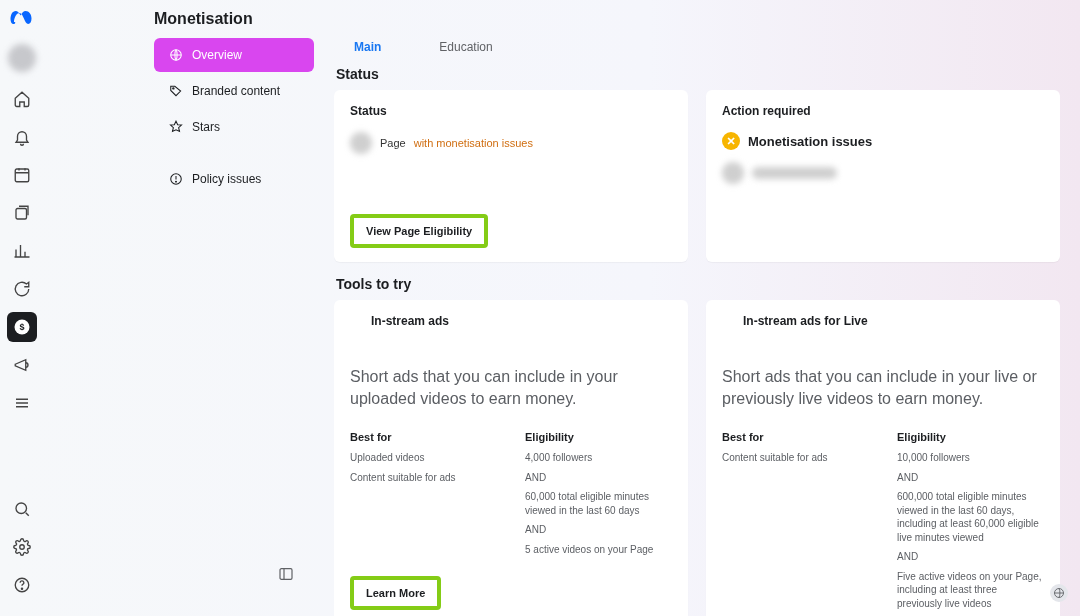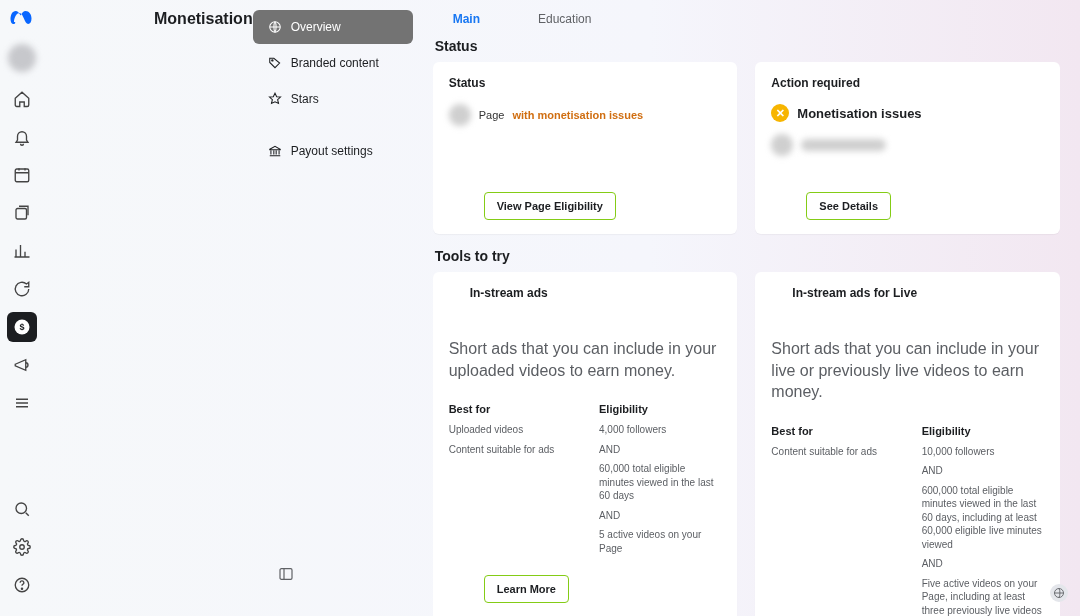--- a/index.html
+++ b/index.html
@@ -15,65 +15,65 @@
       padding-top:6px;
     }
     .iconrail .logo { color:#0866ff; margin-bottom:10px; }
     .iconrail .avatar { width:28px; height:28px; border-radius:50%; background:#c7c8cc; filter:blur(3px); margin-bottom:12px; }
     .iconrail .railbtn {
       width:30px; height:30px; display:flex; align-items:center; justify-content:center;
       margin-bottom:8px; color:#444; border-radius:6px; cursor:pointer;
     }
     .iconrail .railbtn.active { background:#1c1e21; color:#fff; }
     .iconrail .spacer { flex:1; }
-    .main { flex:1; display:flex; flex-direction:row; padding:10px 20px 0 110px; min-width:0; }
+    .main { flex:1; display:flex; flex-direction:column; padding:10px 20px 0 110px; min-width:0; }
     .page-head { margin-bottom:10px; }
     .page-head h1 { font-size:16px; font-weight:700; color:#1c1e21; }
     .page-head p { font-size:11px; color:#5b5e63; margin-top:2px; }
     .layout { display:flex; gap:20px; min-height:0; }
     .sidepanel { width:160px; flex-shrink:0; }
     .sidepanel .nav {
       background:transparent; border-radius:8px;
     }
     .sp-item {
       display:flex; align-items:center; gap:8px;
       padding:9px 14px; font-size:12px; color:#1c1e21; cursor:pointer;
       border-radius:6px; margin-bottom:2px;
     }
-    .sp-item.active { background:#737373; color:#fff; }
+    .sp-item.active { background:#d946ef; color:#fff; }
     .sp-item .sp-icon { width:16px; height:16px; display:flex; align-items:center; justify-content:center; }
     .sp-sep { height:16px; }
     .content { flex:1; min-width:0; overflow:hidden; }
     .tabs { display:flex; gap:26px; padding:0 4px 8px 4px; }
     .tab { font-size:12px; color:#606266; cursor:pointer; padding:2px 16px; }
     .tab.active { color:#1877f2; font-weight:600; }
     .section-title { font-size:14px; font-weight:700; color:#1c1e21; margin:2px 0 8px 2px; }
     .cards-row { display:flex; gap:18px; margin-bottom:14px; }
     .card {
       background:#fff; border-radius:6px; flex:1;
       box-shadow:0 1px 1px rgba(0,0,0,0.04);
       padding:14px 16px; display:flex; flex-direction:column; min-height:172px;
       position:relative;
     }
     .card-heading { font-size:12px; font-weight:700; color:#1c1e21; margin-bottom:14px; }
     .status-line { display:flex; align-items:center; gap:8px; font-size:11px; }
     .status-line .thumb { width:22px; height:22px; border-radius:50%; background:#cfcfcf; filter:blur(3px); }
     .status-line .blurtxt { width:85px; height:12px; background:#cfcfcf; border-radius:6px; filter:blur(3px); }
     .status-line .pg { color:#333; }
-    .status-line .warn { color:#d06e11; font-weight:700; }
+    .status-line .warn { color:#d06e11; font-weight:400; }
     .action-title { display:flex; align-items:center; gap:8px; }
     .action-title .badge {
       width:18px; height:18px; border-radius:50%; background:#f7b500; color:#fff;
       display:flex; align-items:center; justify-content:center; font-size:11px; font-weight:700;
     }
     .action-title .at { font-size:13px; font-weight:700; color:#1c1e21; }
     .card-footer { margin-top:auto; }
     .btn {
-      display:inline-block; background:#fff; border:1px solid #84cc16; color:#1c1e21;
-      font-size:11px; font-weight:600; padding:7px 12px; border-radius:4px; cursor:pointer;margin-left:35px;
+      display:inline-block; background:#fff; border:4px solid #84cc16; color:#1c1e21;
+      font-size:11px; font-weight:600; padding:7px 12px; border-radius:4px; cursor:pointer;
     }
     .tool-card { padding:14px 16px 10px; min-height:auto; }
     .tool-card .ttitle { font-size:12px; font-weight:700; color:#1c1e21; margin-bottom:6px;padding-left:21px; }
     .tool-card .tdesc { font-size:16px; color:#5b5e63; line-height:1.35; margin-bottom:22px;margin-top:32px; }
     .bfrow { display:flex; gap:28px; }
     .bfcol { flex:1; }
     .bfcol h4 { font-size:11px; font-weight:700; color:#1c1e21; margin-bottom:8px; }
     .bfcol p { font-size:10px; color:#5b5e63; margin-bottom:6px; line-height:1.35; }
     .br-badge {
       position:absolute; right:18px; bottom:14px;
@@ -196,24 +196,26 @@
               <svg width="14" height="14" viewBox="0 0 24 24" fill="none" stroke="currentColor" stroke-width="1.8">
                 <path d="M12 2l2.9 6 6.6.6-5 4.6 1.5 6.4L12 16.9 6 19.6l1.5-6.4-5-4.6 6.6-.6z"></path>
               </svg>
             </span>
           <span>Stars</span>
         </div>
         <div class="sp-sep"></div>
         <div class="sp-item">
           <span class="sp-icon">
               <svg width="14" height="14" viewBox="0 0 24 24" fill="none" stroke="currentColor" stroke-width="1.8">
-                <path d="M3 9l9-5 9 5v1H3zM5 11v7M10 11v7M14 11v7M19 11v7M3 20h18"></path>
+                <circle cx="12" cy="12" r="9"></circle>
+                <path d="M12 7v6"></path>
+                <circle cx="12" cy="16.5" r="0.8" fill="currentColor"></circle>
               </svg>
             </span>
-          <span>Payout settings</span>
+          <span>Policy issues</span>
         </div>
       </div>
     </div>
 
     <div class="content">
       <div class="tabs">
         <div class="tab active">Main</div>
         <div class="tab">Education</div>
       </div>
 
@@ -232,23 +234,20 @@
         </div>
         <div class="card">
           <div class="card-heading">Action required</div>
           <div class="action-title">
             <span class="badge">✕</span>
             <span class="at">Monetisation issues</span>
           </div>
           <div class="status-line" style="margin-top:12px;">
             <div class="thumb"></div>
             <div class="blurtxt"></div>
-          </div>
-          <div class="card-footer">
-            <span class="btn">See Details</span>
           </div>
         </div>
       </div>
 
       <div class="section-title">Tools to try</div>
       <div class="cards-row">
         <div class="card tool-card">
           <div class="ttitle">In-stream ads</div>
           <div class="tdesc">Short ads that you can include in your uploaded videos to earn money.</div>
           <div class="bfrow">

